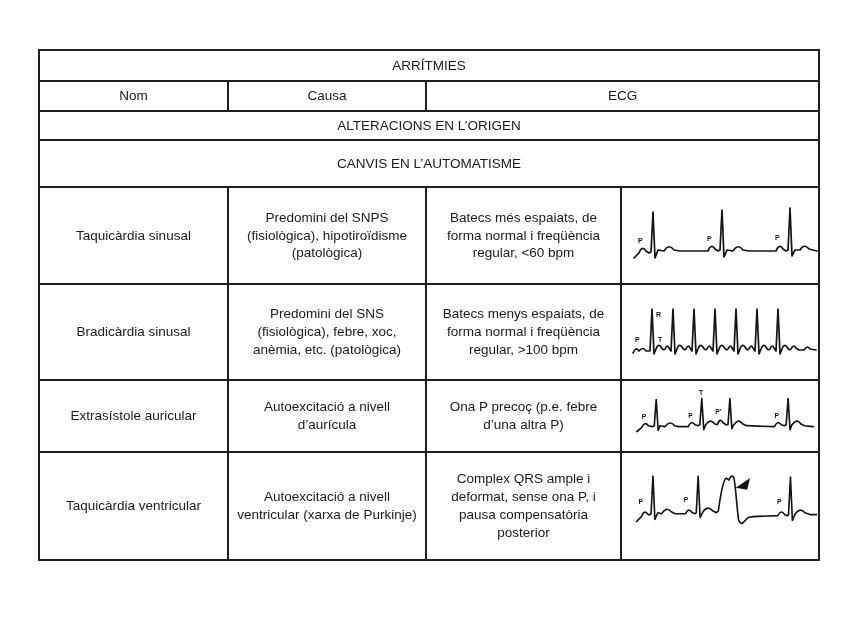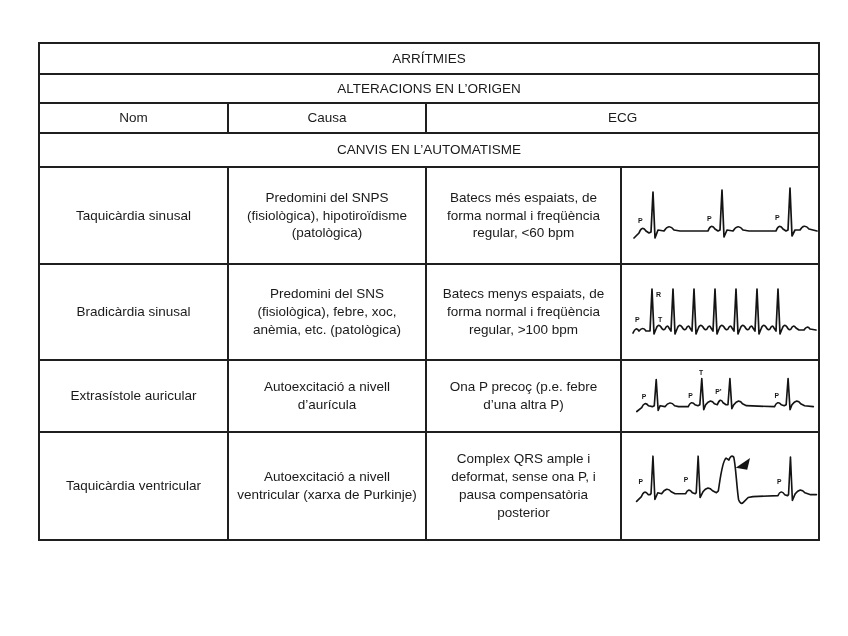--- a/index.html
+++ b/index.html
@@ -1,21 +1,21 @@
 <!DOCTYPE html>
 <html><head>
 <meta charset="utf-8">
 <style>
   html,body { margin:0; padding:0; background:#ffffff; }
   .page {
     position:relative; width:848px; height:636px; background:#ffffff;
     font-family:"Liberation Sans", sans-serif; color:#1a1a1a;
   }
   table.arr {
-    position:absolute; left:38px; top:42px; width:780px;
+    position:absolute; left:38px; top:49px; width:780px;
     border-collapse:collapse; table-layout:fixed;
   }
   table.arr td {
     border:2px solid #1f1f1f;
     text-align:center; vertical-align:middle;
     font-size:13.5px; line-height:1.32;
     padding:3px 8px;
     overflow:hidden;
   }
   td.ecg-cell { padding:0; }
@@ -34,31 +34,31 @@
         <col style="width:198px">
         <col style="width:195px">
         <col style="width:198px">
     </colgroup>
 
     <tbody>
         <tr style="height:31px">
       <td colspan="4">ARRÍTMIES</td>
     </tr>
 
-    <tr style="height:29px">
-      <td colspan="4">ALTERACIONS EN L’ORIGEN</td>
-    </tr>
-
     <tr style="height:30px">
       <td>Nom</td>
       <td>Causa</td>
       <td colspan="2">ECG</td>
     </tr>
 
-    <tr style="height:34px">
+    <tr style="height:29px">
+      <td colspan="4">ALTERACIONS EN L’ORIGEN</td>
+    </tr>
+
+    <tr style="height:47px">
       <td colspan="4">CANVIS EN L’AUTOMATISME</td>
     </tr>
 
     <tr style="height:97px">
       <td>Taquicàrdia sinusal</td>
       <td>Predomini del SNPS (fisiològica), hipotiroïdisme (patològica)</td>
       <td>Batecs més espaiats, de forma normal i freqüència regular, &lt;60 bpm</td>
       <td class="ecg-cell">
         <svg class="ecg" width="194" height="84" viewBox="0 0 194 84">
           <path d="M4,64 L9,59 Q12,51 16,57 L19,59 L21,58 L23,18 L25,64 L28,56 L34,57 Q39,49 44,56 L50,57 L78,57 Q81,49 85,55 L88,57 L90,56 L92,16 L94,63 L97,56 L103,57 Q108,49 113,56 L119,57 L146,57 Q149,49 153,55 L156,57 L158,56 L160,14 L162,62 L165,56 L170,56 Q174,49 179,55 L187,57"></path>

